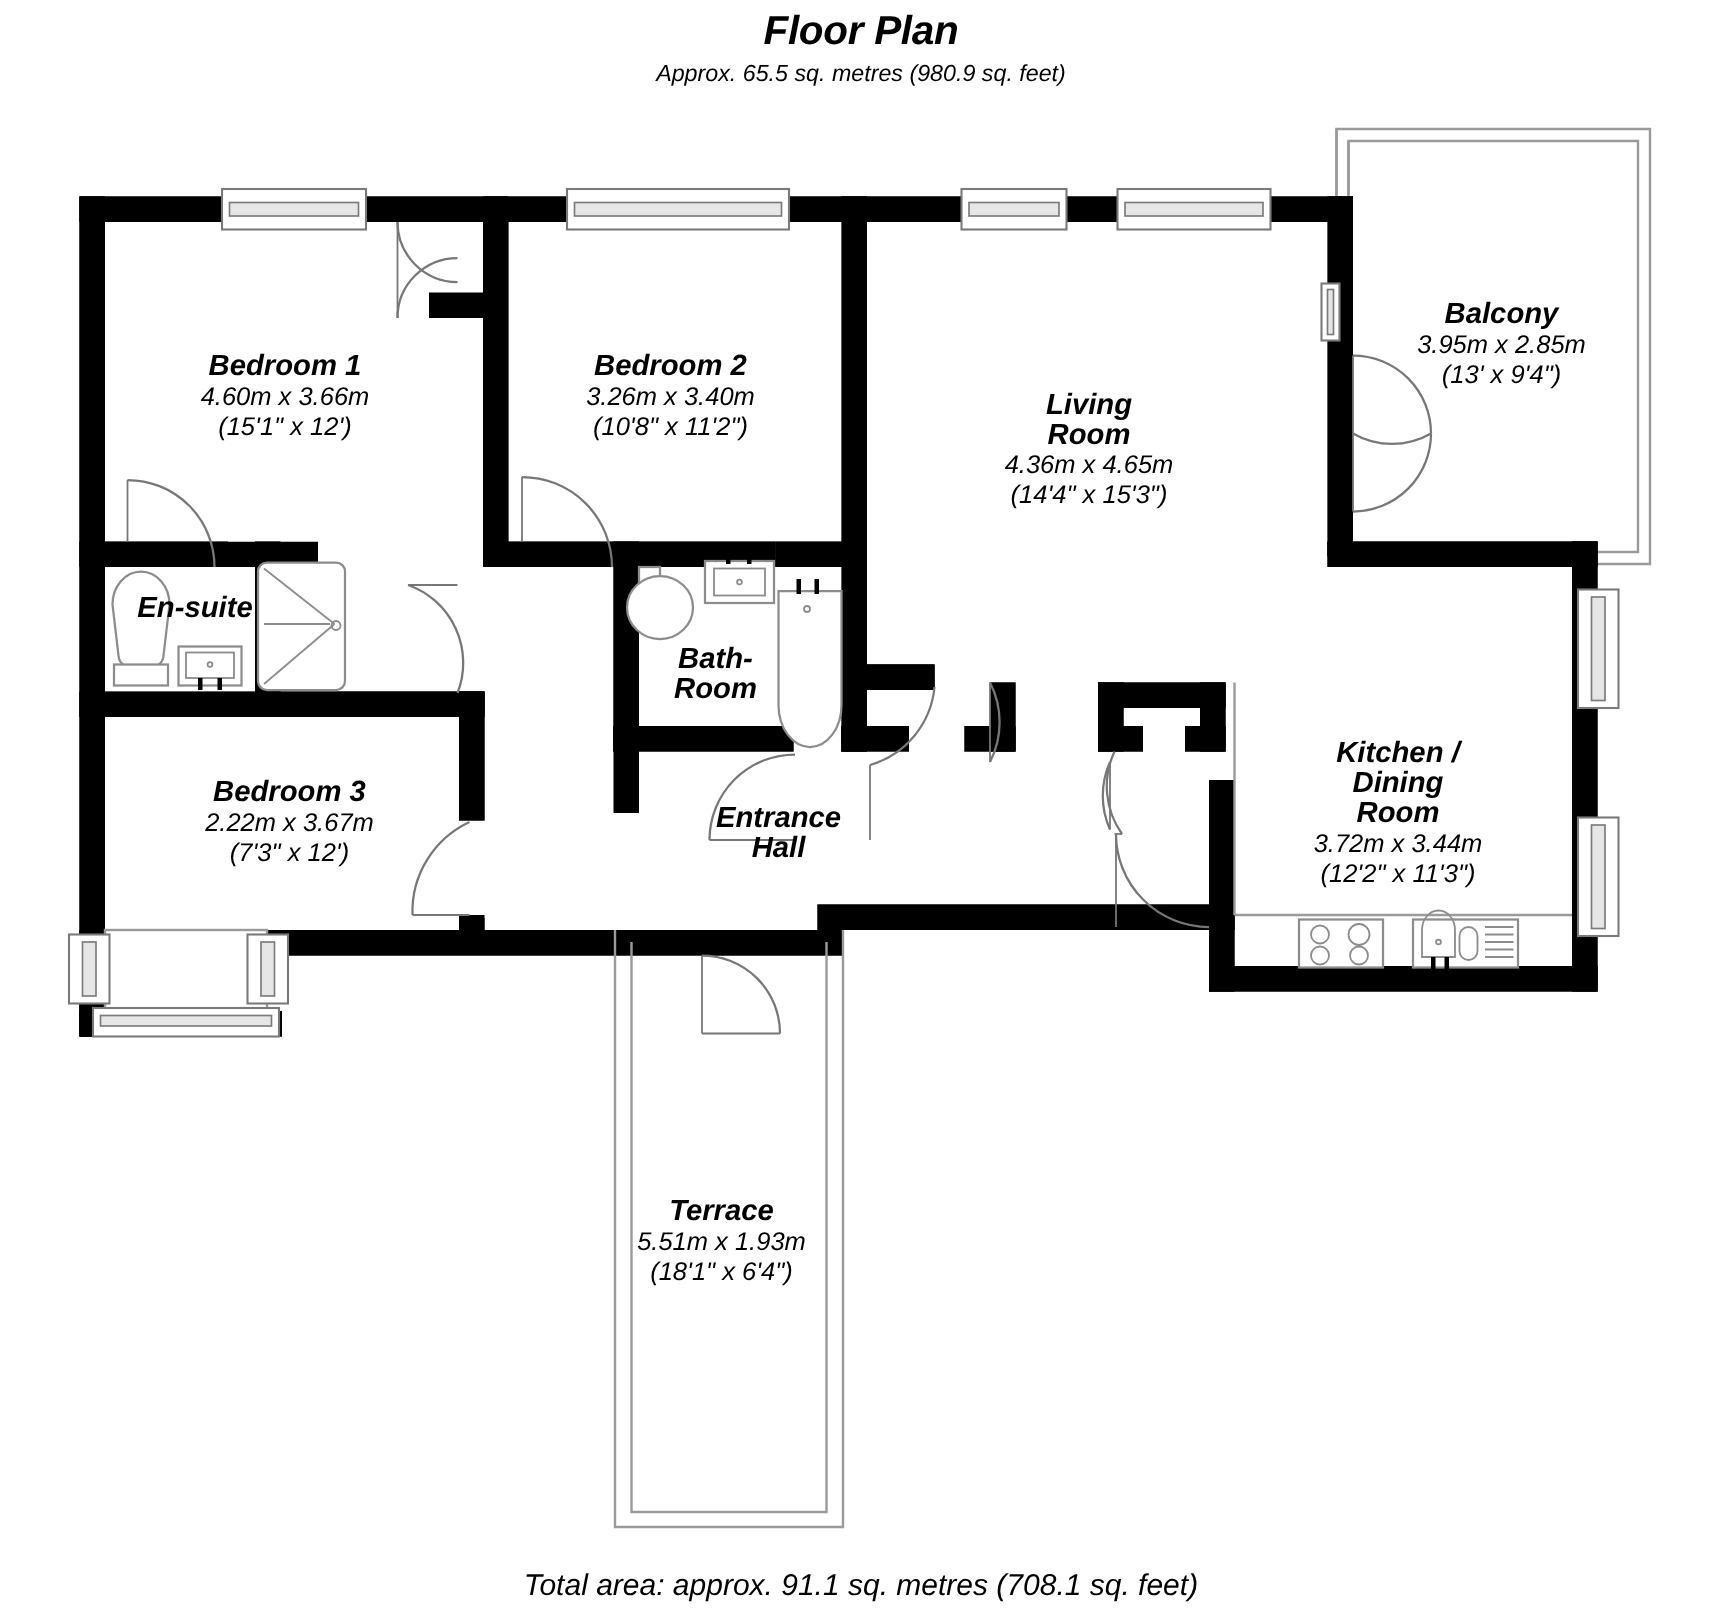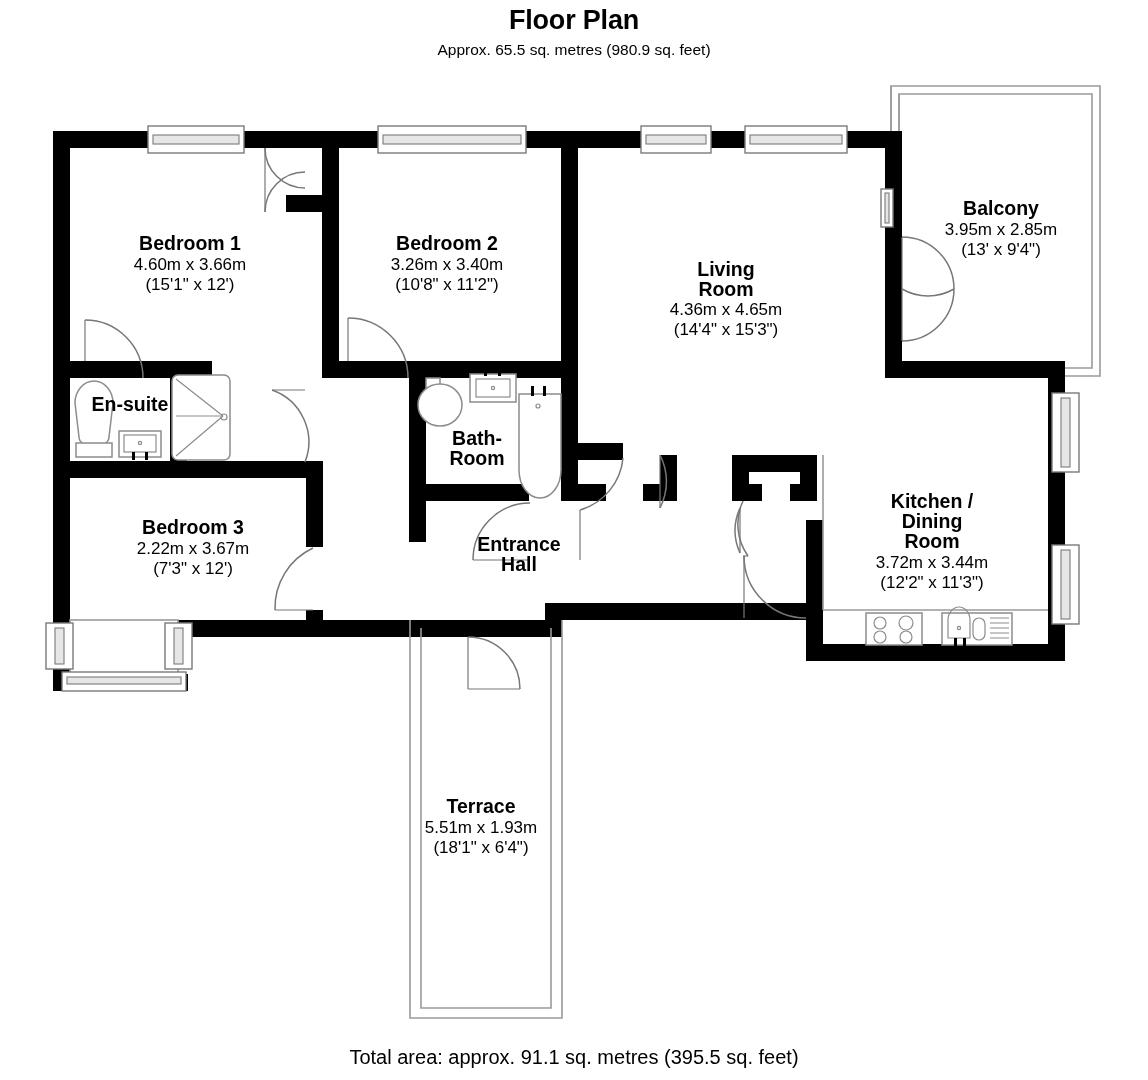--- a/index.html
+++ b/index.html
@@ -12,20 +12,21 @@
     height: 1080px;
     font-family: "Liberation Sans", sans-serif;
     color: #000000;
     position: relative;
     overflow: hidden;
   }
   #page {
     position: relative;
     width: 1148px;
     height: 1080px;
+    font-style: italic;
   }
   .header {
     position: absolute;
     top: 0;
     left: 0;
     width: 1148px;
     text-align: center;
   }
   .title {
     font-size: 27px;
@@ -459,15 +460,15 @@
       <g>
         <text class="rmname" x="481" y="813">Terrace</text>
         <text class="rmdim" x="481" y="833">5.51m x 1.93m</text>
         <text class="rmdim" x="481" y="853">(18'1" x 6'4")</text>
       </g>
 
     </g>
 
   </svg>
 
-  <div class="footer">Total area: approx. 91.1 sq. metres (395.5 sq. feet)</div>
+  <div class="footer">Total area: approx. 91.1 sq. metres (708.1 sq. feet)</div>
 
 </div>
 
 </body></html>

